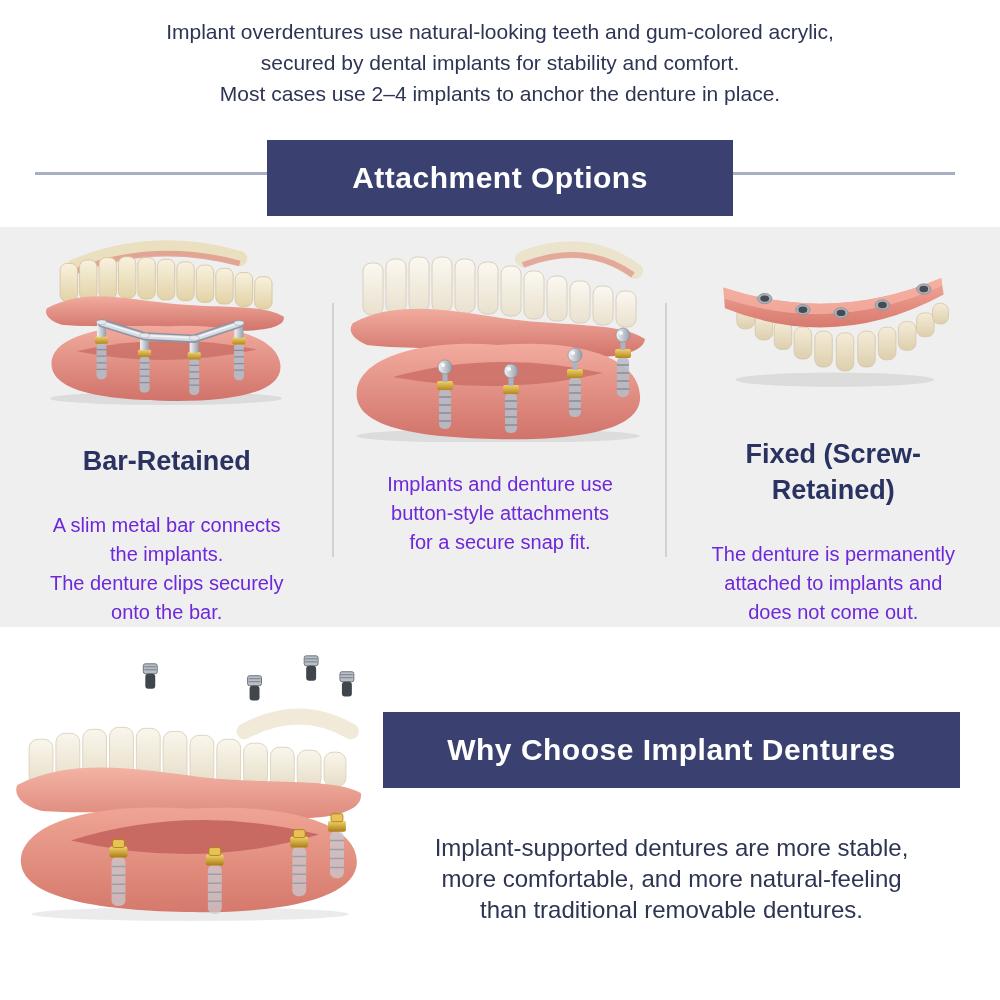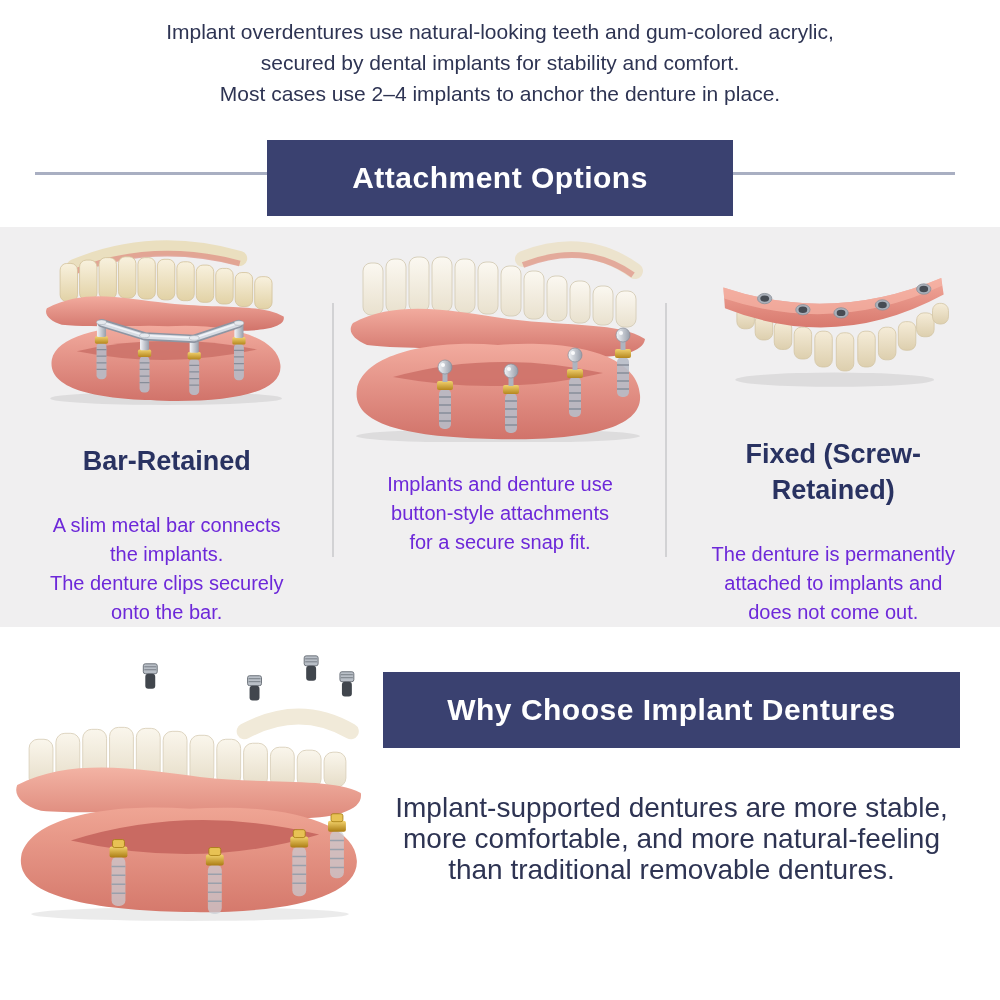--- a/index.html
+++ b/index.html
@@ -42,27 +42,27 @@
   .option .illo{width:333px;height:215px;display:block;}
   .option h2{
     margin:10px 0 4px;font-size:27px;line-height:36px;font-weight:bold;
     color:#293261;white-space:pre-line;
   }
   .option p{margin:0;font-size:20px;line-height:29px;color:#6d28d9;white-space:pre-line;}
 
   
   .why{height:295px;display:flex;}
   .why-illo{width:378px;height:286px;margin-top:9px;display:block;}
-  .why-right{flex:1;padding:16px 40px 0 5px;}
+  .why-right{flex:1;padding:16px 40px 0 5px;margin-top:40px;}
   .why-banner{
     margin-top:29px;height:76px;background:#3a4170;color:#ffffff;
     display:flex;align-items:center;justify-content:center;
     font-size:30px;letter-spacing:.5px;font-weight:bold;
   }
-  .why-text{margin-top:44px;text-align:center;font-size:28px;line-height:31px;white-space:pre-line;}
+  .why-text{margin-top:44px;text-align:center;font-size:24px;line-height:31px;white-space:pre-line;}
 </style>
 </head>
 <body>
 
 <div class="page">
 
   <p class="intro">Implant overdentures use natural-looking teeth and gum-colored acrylic,
 secured by dental implants for stability and comfort.
 Most cases use 2–4 implants to anchor the denture in place.</p>
 

